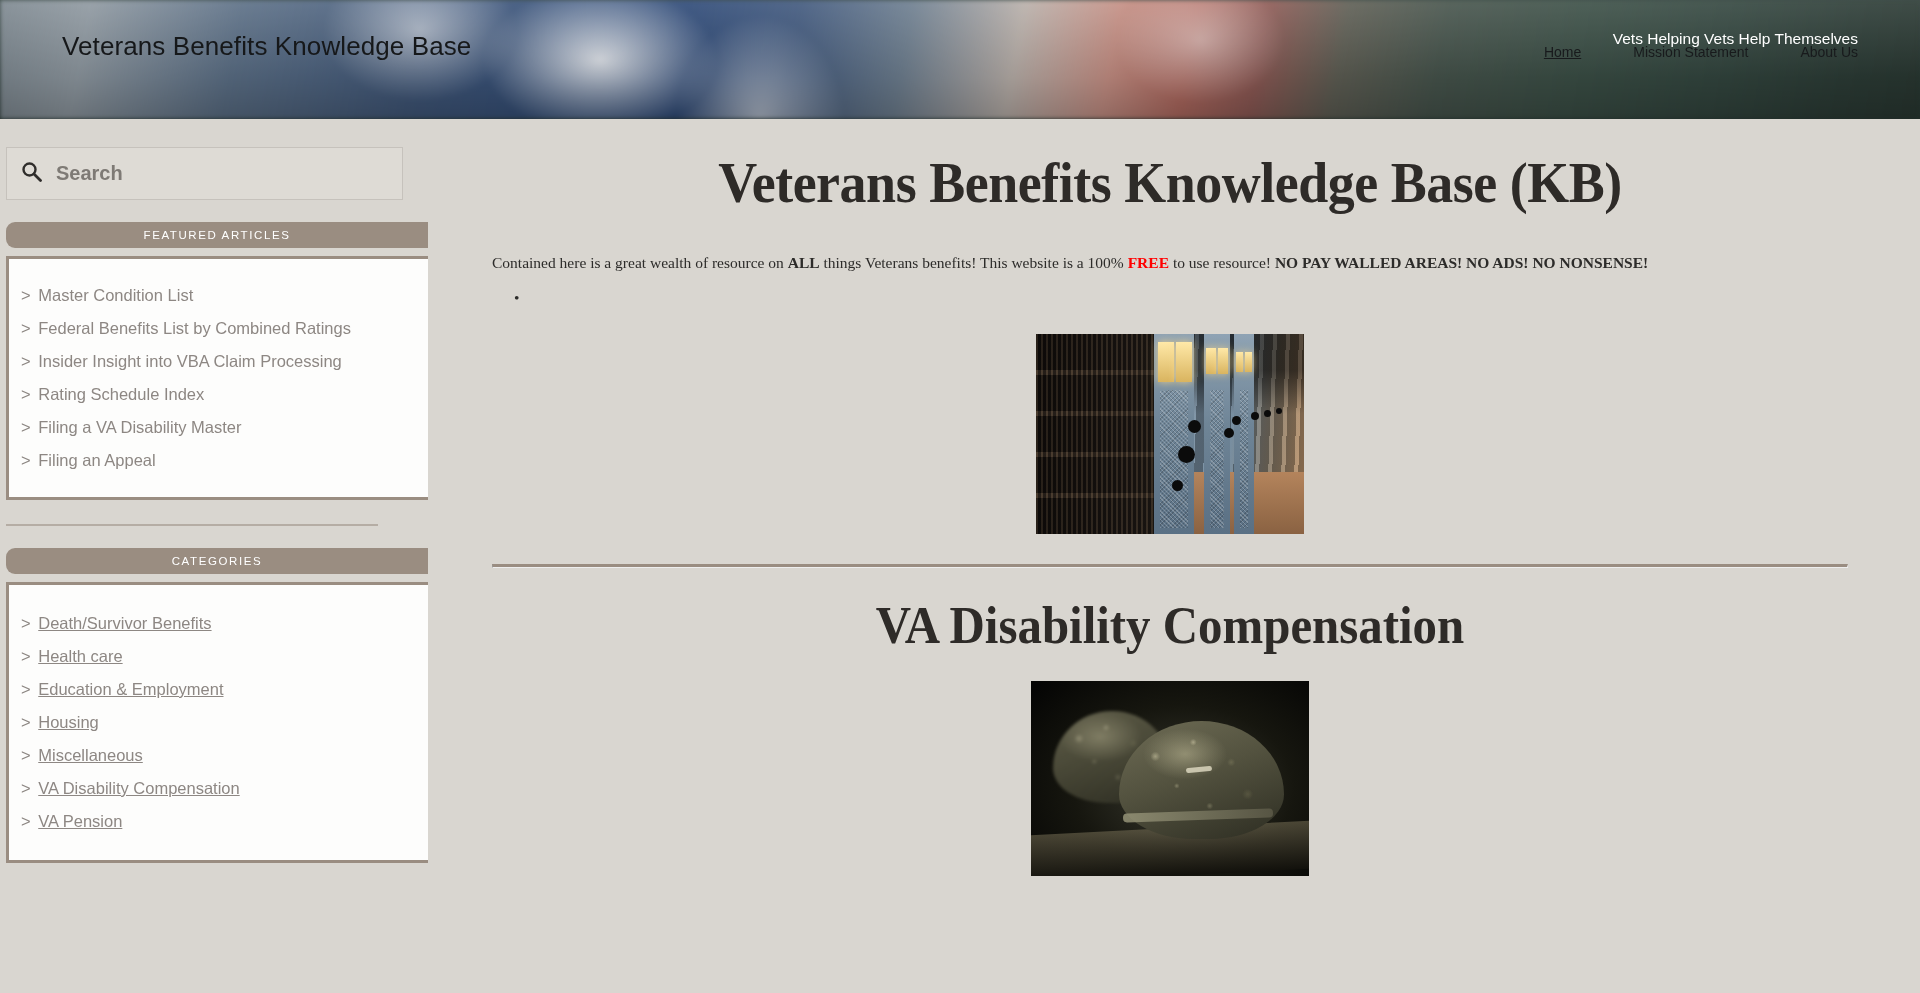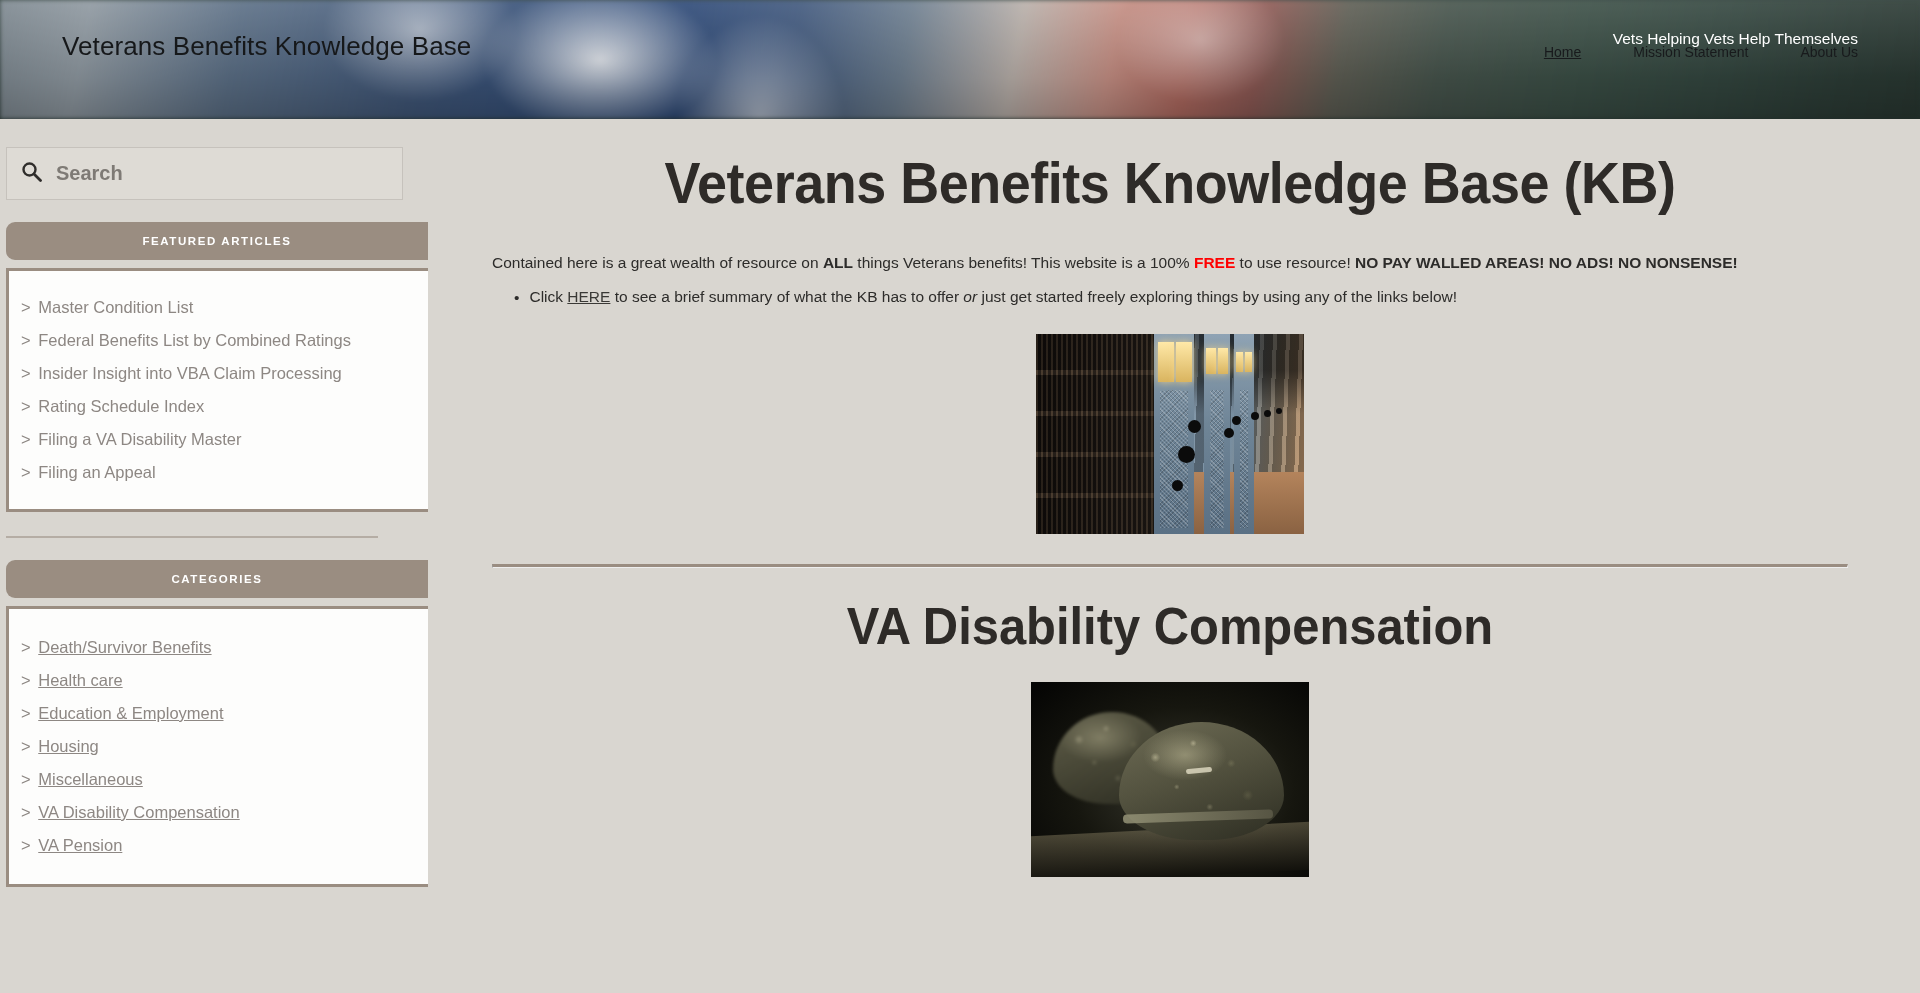--- a/index.html
+++ b/index.html
@@ -122,29 +122,29 @@
     font-size: 20px;
     color: #5d5a56;
     width: 100%;
     font-weight: bold;
   }
   .search-input::placeholder { color: #7e7a75; }
 
   .panel { margin-top: 22px; }
   .panel-head {
     position: relative;
-    height: 38px;
+    height: 26px;
     background: #9a8d81;
     border-radius: 9px 0 0 9px;
     display: flex;
     align-items: center;
     justify-content: center;
     color: #fff;
     font-size: 11.5px;
-    font-weight: bold;
+    font-weight: normal;
     letter-spacing: 1.6px;
     margin-right: -25px;
   }
   .panel-body {
     margin-top: 8px;
     background: #fdfdfc;
     border: 3px solid #9a8d81;
     border-right: none;
     padding: 20px 0 20px 12px;
     margin-right: -25px;
@@ -167,20 +167,21 @@
     margin: 24px 25px 0 0;
   }
 
   
   .content {
     position: absolute;
     left: 428px;
     top: 0;
     width: 1492px;
     padding: 0 72px 0 64px;
+    font-family: Liberation Serif, serif;
   }
   .kb-title {
     text-align: center;
     font-size: 58px;
     font-weight: bold;
     color: #2e2b28;
     letter-spacing: -0.5px;
     margin-top: 30px;
     transform: scaleX(.93);
   }
@@ -463,21 +464,20 @@
   <main class="content">
 
     <h1 class="kb-title">Veterans Benefits Knowledge Base (KB)</h1>
 
     <p class="intro">
       <span>Contained here is a great wealth of resource on </span><b>ALL</b><span> things Veterans benefits! This website is a 100% </span><b class="free">FREE</b><span> to use resource! </span><b>NO PAY WALLED AREAS! NO ADS! NO NONSENSE</b><b>!</b>
     </p>
 
     <div class="bullet-row">
       <span class="bullet-dot">•</span>
-      <span><span>Click </span><a class="here-link" href="#">HERE</a><span> to see a brief summary of what the KB has to offer </span><i>or</i><span> just get started freely exploring things by using any of the links below!</span></span>
     </div>
 
     <div class="figure">
       <div class="img-library">
         <div class="lib-shelf-dark"></div>
         <div class="lib-hall"></div>
         <div class="lib-floor"></div>
         <div class="lib-panel" style="left:118px">
           <div class="mesh"></div>
         </div>

